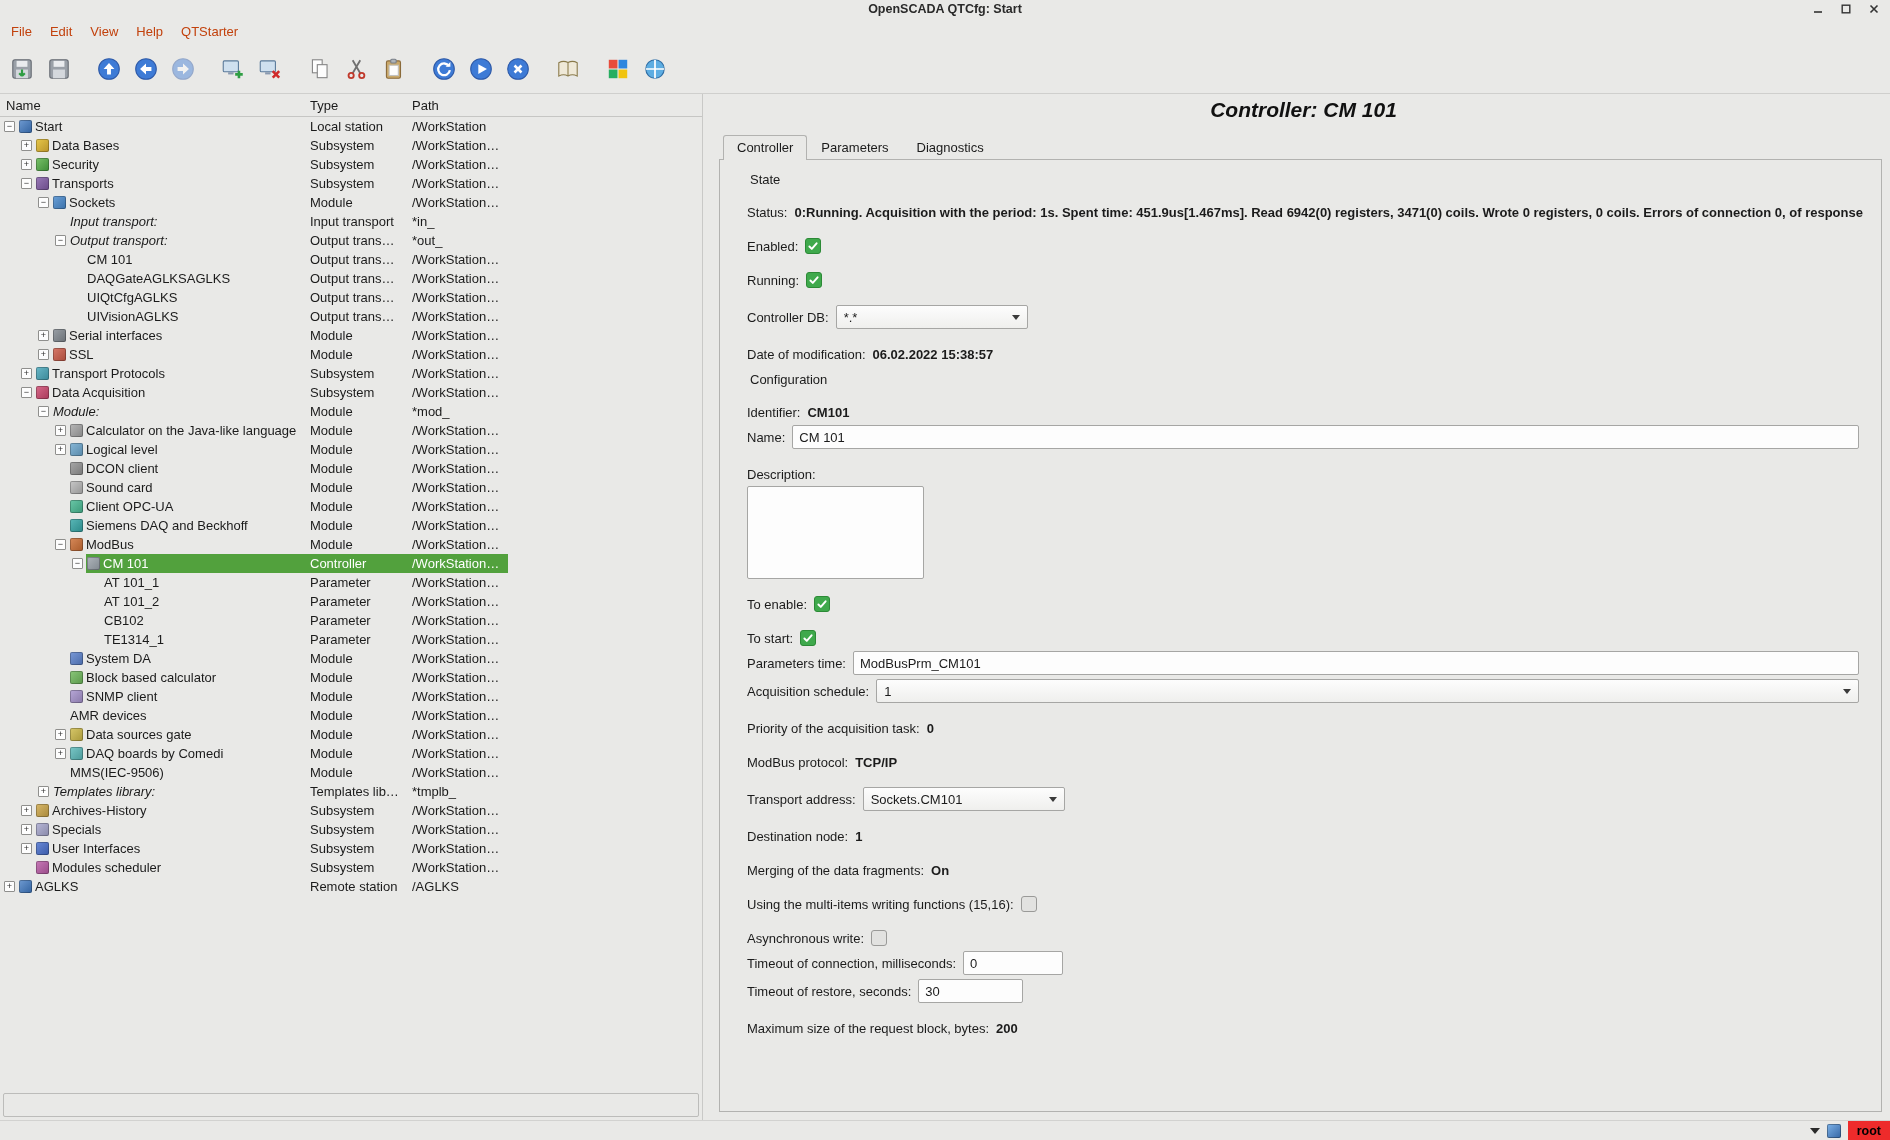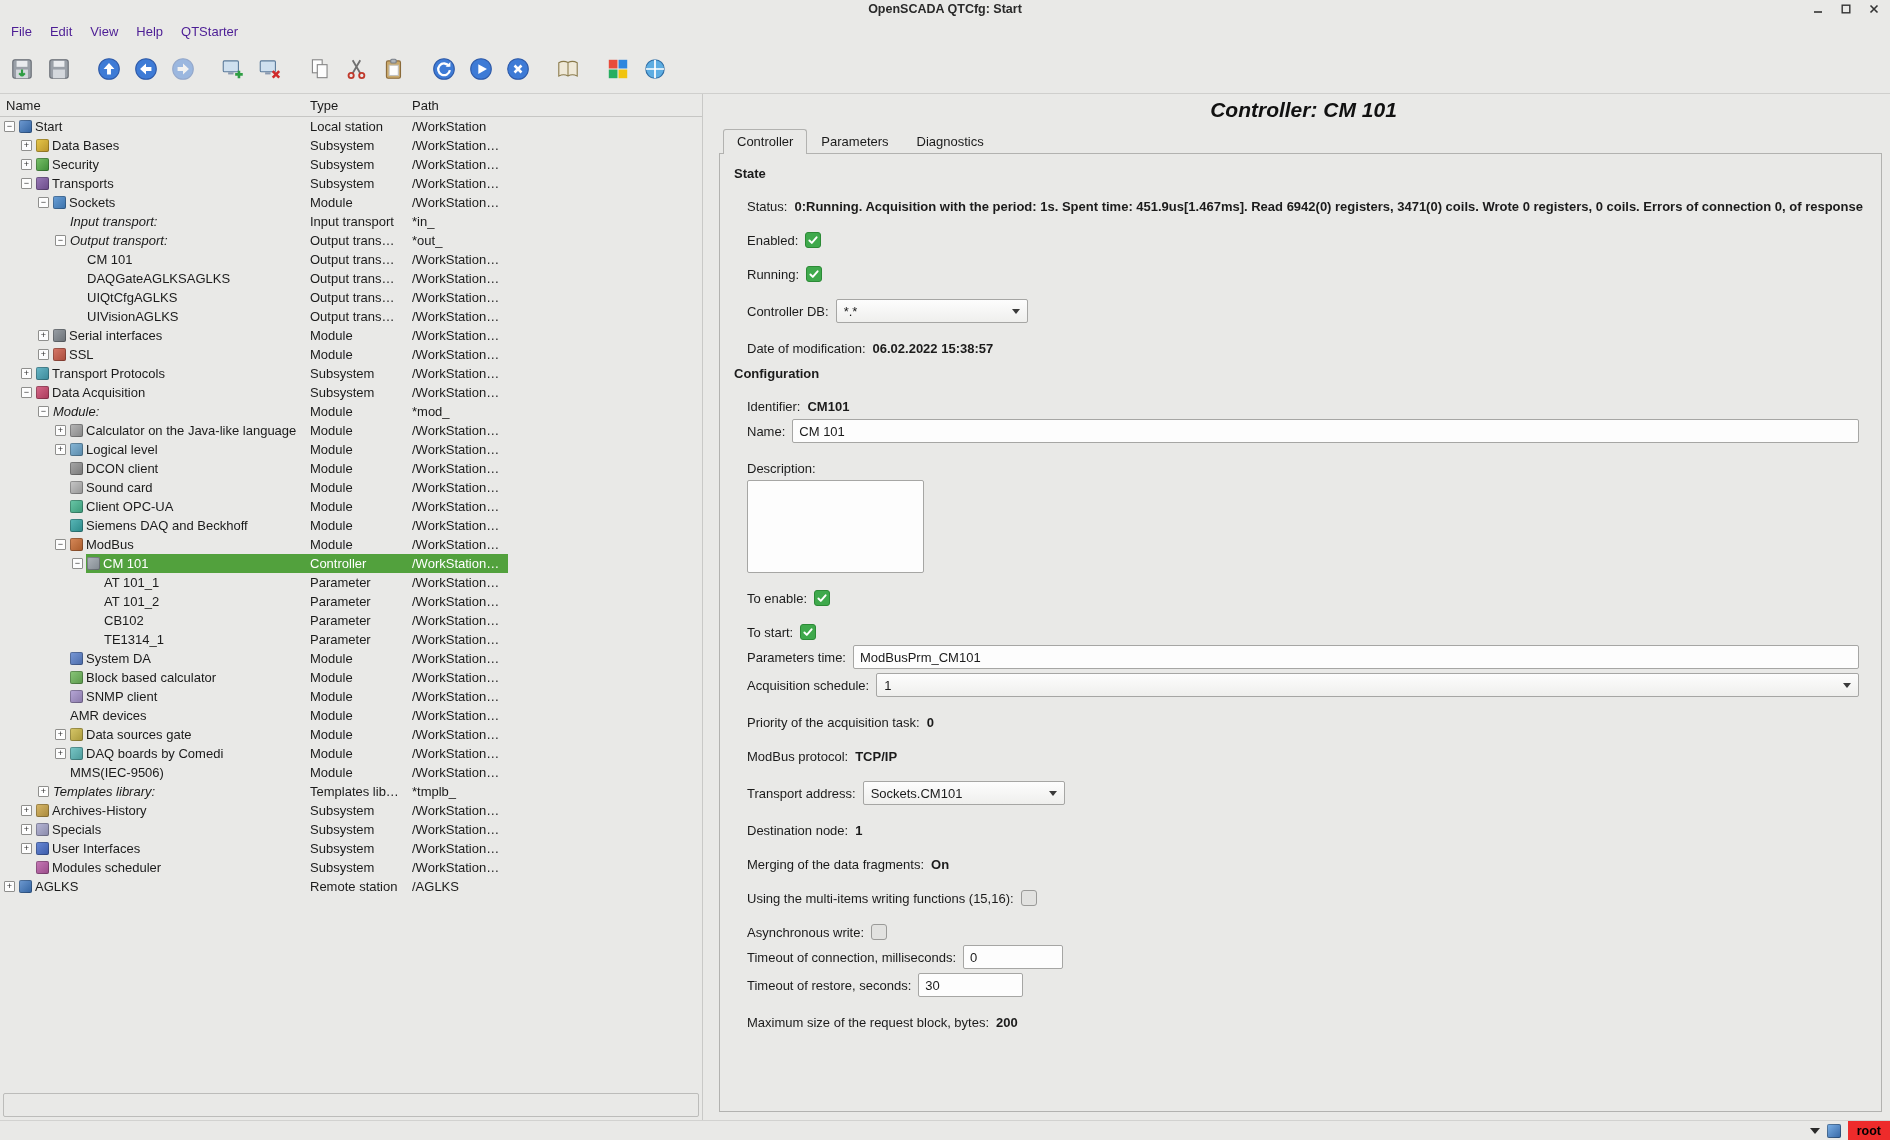--- a/index.html
+++ b/index.html
@@ -9,21 +9,21 @@
 
   
   .titlebar{height:18px;position:relative;display:flex;align-items:center;justify-content:center;flex:none;}
   .titlebar .title{font-weight:bold;font-size:12.5px;color:#2a2a2a;}
   .win-controls{position:absolute;right:8px;top:1px;display:flex;gap:12px;}
   .win-btn{width:16px;height:15px;display:flex;align-items:center;justify-content:center;background:transparent;border:none;color:#333;}
   .win-btn svg{display:block;}
 
   
   .menubar{height:26px;display:flex;align-items:center;padding-left:2px;flex:none;}
-  .menu-item{padding:4px 9px;border-radius:2px;color:#4c1d95;}
+  .menu-item{padding:4px 9px;border-radius:2px;color:#c2410c;}
 
   
   .toolbar{height:50px;display:flex;align-items:center;gap:3px;padding:0 5px;border-bottom:1px solid #cfcfcd;flex:none;}
   .tool-btn{width:34px;height:38px;border:none;background:transparent;border-radius:3px;display:flex;align-items:center;justify-content:center;}
   .tool-btn svg{display:block;}
   .tool-sep{width:10px;height:100%;flex:none;}
 
   
   .main{flex:1;display:flex;min-height:0;}
   .tree-pane{width:703px;flex:none;display:flex;flex-direction:column;border-right:1px solid #c9c9c7;}
@@ -41,27 +41,27 @@
   .exp.hidden{visibility:hidden;}
   .ric{width:13px;height:13px;flex:none;border-radius:2px;box-shadow:inset 0 0 0 1px rgba(0,0,0,.25);}
   .rlabel{position:relative;}
   .rlabel.it{font-style:italic;}
   .cell-type{position:absolute;left:310px;top:2px;white-space:nowrap;}
   .cell-path{position:absolute;left:412px;top:2px;white-space:nowrap;}
   .tree-row.selected .rlabel,.tree-row.selected .cell-type,.tree-row.selected .cell-path{color:#fff;}
   .tree-footer{height:24px;flex:none;margin:2px 3px 3px 3px;border:1px solid #bcbcba;background:#e9e9e7;border-radius:2px;}
 
   
-  .panel-title{flex:none;text-align:center;font-style:italic;font-weight:bold;font-size:21px;margin:4px 0 4px 0;color:#111;}
+  .panel-title{flex:none;text-align:center;font-style:italic;font-weight:bold;font-size:21px;margin:4px 0 10px 0;color:#111;}
   .tabs{flex:none;display:flex;align-items:flex-end;height:27px;padding-left:6px;position:relative;z-index:2;}
   .tab{padding:4px 13px 5px 13px;border:1px solid transparent;border-bottom:none;border-radius:3px 3px 0 0;color:#1b1b1b;margin-bottom:-1px;}
   .tab.active{background:#e9e9e7;border-color:#b2b2b0;}
   .tab-content{flex:1;border:1px solid #b2b2b0;margin:0 8px 8px 2px;background:#e9e9e7;padding:10px 18px 10px 14px;overflow:hidden;position:relative;z-index:1;}
 
-  .sec-h{font-weight:bold;margin:2px 0 3px 0;}
+  .sec-h{font-weight:normal;margin:2px 0 3px 16px;}
   .f-row{display:flex;align-items:center;margin:4px 0 4px 13px;min-height:18px;}
   .f-row.tight{margin-top:16px;margin-bottom:2px;}
   .flabel{margin-right:7px;white-space:nowrap;}
   .fval{font-weight:bold;white-space:nowrap;}
   .status-line{white-space:nowrap;overflow:hidden;}
 
   .cb{width:16px;height:16px;flex:none;border:1px solid #9a9a98;border-radius:3px;background:#e2e2e0;display:inline-flex;align-items:center;justify-content:center;}
   .cb.on{background:#3fa94c;border-color:#2c8a36;}
   .cb svg{width:12px;height:12px;display:none;}
   .cb.on svg{display:block;}

